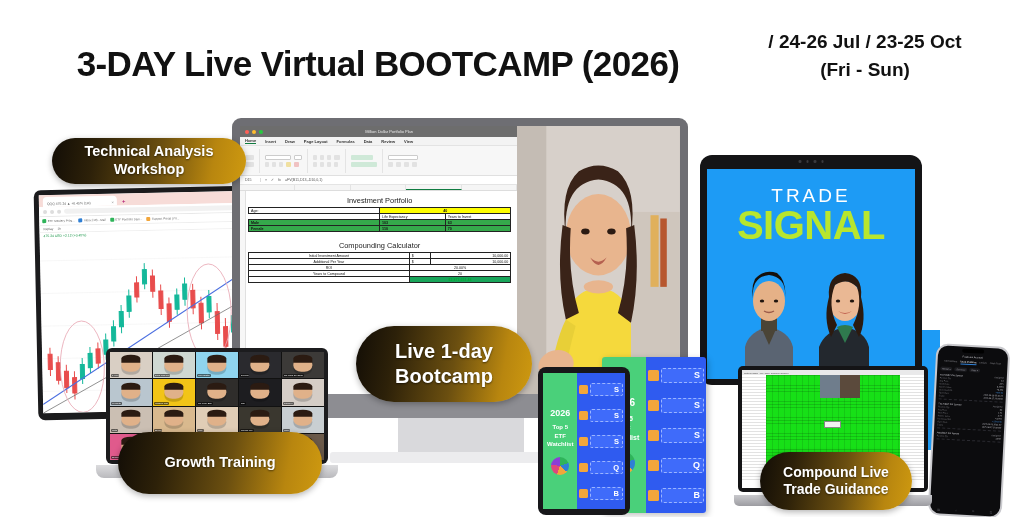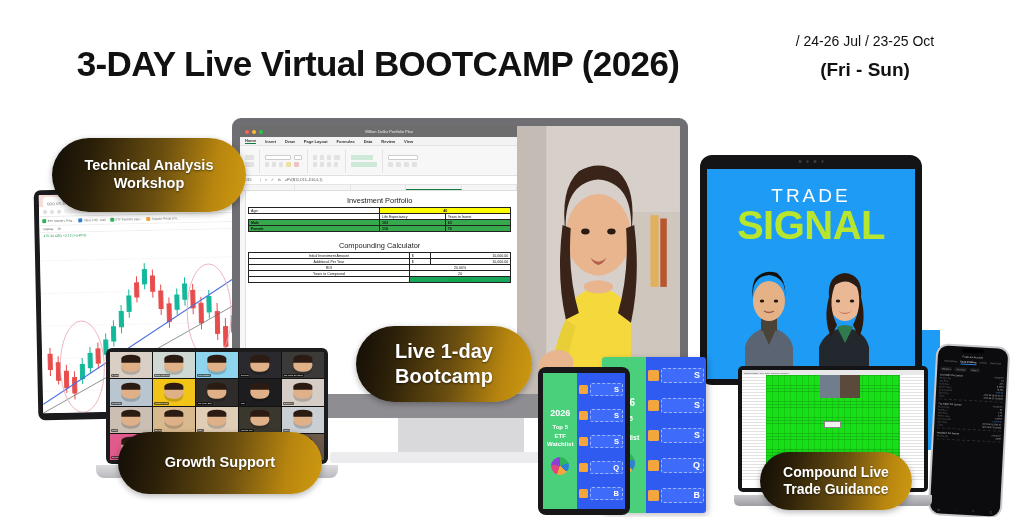--- a/index.html
+++ b/index.html
@@ -15,21 +15,21 @@
   .hdr-title {
     position: absolute; left: 48px; top: 44px; width: 660px;
     font-size: 35px; font-weight: 700; color: #111; letter-spacing: -0.6px;
     white-space: nowrap; text-align: center;
   }
   .hdr-dates {
     position: absolute; left: 720px; top: 28px; width: 290px;
     text-align: center; color: #111;
   }
   .hdr-d1 { font-size: 25px; font-weight: 700; line-height: 31px; }
-  .hdr-d2 { font-size: 14px; font-weight: 400; line-height: 27px; }
+  .hdr-d2 { font-size: 19px; font-weight: 700; line-height: 27px; }
   .hdr-d3 { font-size: 19px; font-weight: 700; line-height: 30px; }
 
   
   .dev { position: absolute; }
 
   
   .badge {
     position: absolute;
     display: flex; flex-direction: column;
     align-items: center; justify-content: center;
@@ -300,21 +300,21 @@
             <line x1="0" y1="152" x2="210" y2="30" stroke="#4a6ee0" stroke-width="1"></line>
             <line x1="0" y1="160" x2="210" y2="56" stroke="#6b6b6b" stroke-width="0.7"></line>
             <ellipse cx="40" cy="118" rx="22" ry="42" fill="none" stroke="#e8a8b4" stroke-width="0.8"></ellipse>
             <ellipse cx="168" cy="70" rx="22" ry="44" fill="none" stroke="#e8a8b4" stroke-width="0.8"></ellipse>
           </svg>
         </div>
       </div>
     </div>
   </div>
 
-  <div class="badge" id="badge-ta" style="left:52px; top:138px; width:194px; height:74px; font-size:14.5px;justify-content:center;">
+  <div class="badge" id="badge-ta" style="left:52px; top:138px; width:194px; height:46px; font-size:14.5px;justify-content:center;">
     <span>Technical Analysis</span>
     <span>Workshop</span>
   </div>
 
   <div id="mon-stand"></div>
   <div id="mon-base"></div>
   <div class="dev" id="monitor">
     <div class="frame"></div>
     <div class="scr">
 
@@ -620,21 +620,21 @@
     <div class="base"></div>
     <div class="notch"></div>
   </div>
 
   <div class="badge" style="left:356px; top:326px; width:176px; height:76px; font-size:20px;">
     <span>Live 1-day</span>
     <span>Bootcamp</span>
   </div>
 
   <div class="badge" style="left:118px; top:432px; width:204px; height:62px; font-size:14.5px;">
-    <span>Growth Support</span>
+    <span>Growth Training</span>
   </div>
 
   <div id="blue-sliver"></div>
 
   <div class="dev" id="tablet-ts">
     <div class="body">
       <div class="cam">
           <i></i>
           <i></i>
           <i></i>

